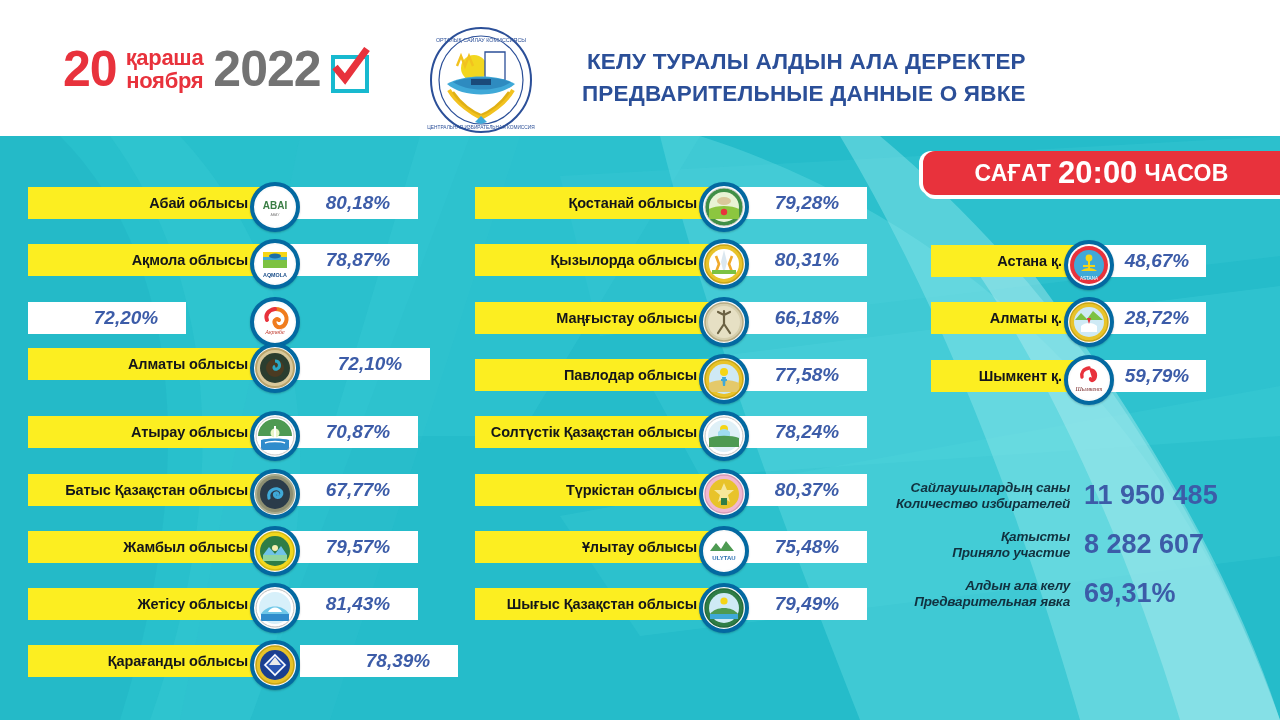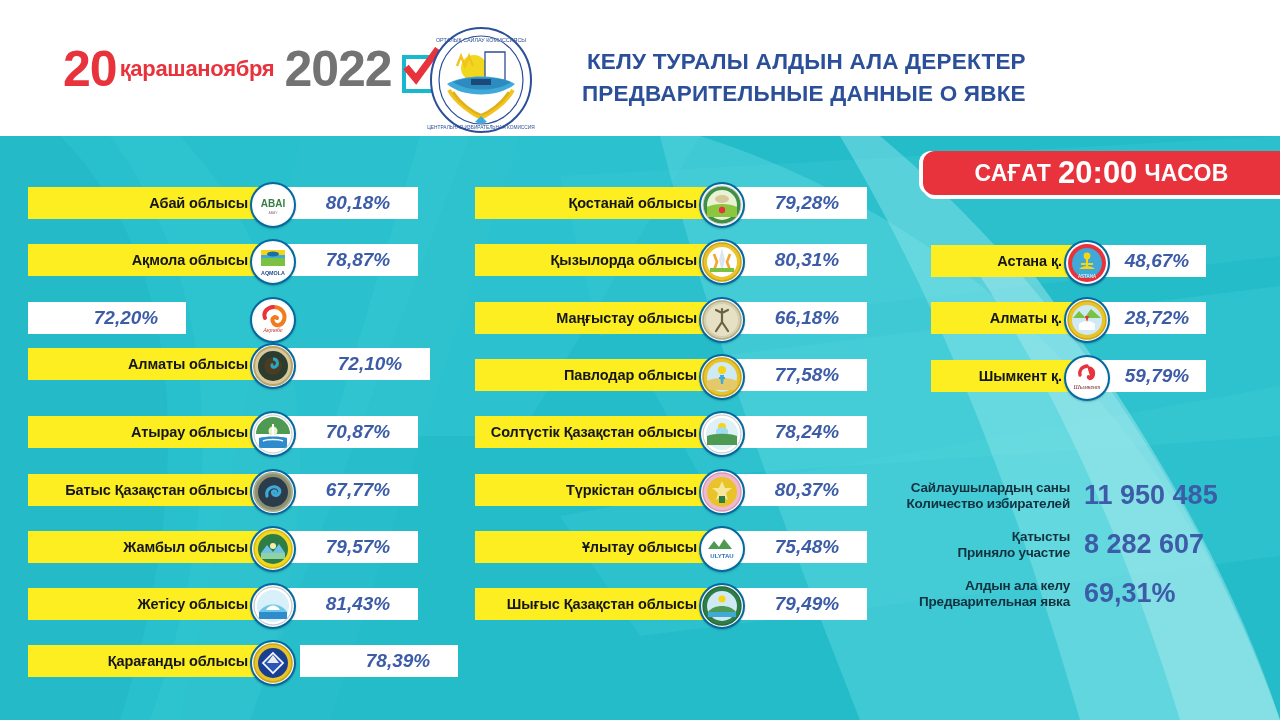--- a/index.html
+++ b/index.html
@@ -8,21 +8,21 @@
     font-family:"Liberation Sans","DejaVu Sans",sans-serif;
     background:#ffffff;
   }
   #stage{position:relative;width:1280px;height:720px;overflow:hidden;background:#22b8c8;}
 
   
   #header{position:absolute;left:0;top:0;width:1280px;height:136px;background:#ffffff;z-index:20;text-align:right;}
 
   #date-block{position:absolute;left:63px;top:38px;display:flex;align-items:center;height:62px;}
   .d-day{font-size:50px;font-weight:bold;color:#e8323c;line-height:1;letter-spacing:-1px;}
-  .d-months{margin-left:3px;display:flex;flex-direction:row;justify-content:center;line-height:1.05;}
+  .d-months{margin-left:9px;display:flex;flex-direction:column;justify-content:center;line-height:1.05;}
   .d-months span{font-size:22px;font-weight:bold;color:#e8323c;letter-spacing:-0.3px;}
   .d-year{margin-left:10px;font-size:50px;font-weight:bold;color:#737373;line-height:1;letter-spacing:-1px;}
   .d-check{margin-left:8px;position:relative;width:40px;height:40px;}
   .d-check .bx{position:absolute;left:2px;top:6px;width:30px;height:30px;border:4px solid #18b9cf;}
   .d-check .tick{position:absolute;left:0px;top:-2px;}
 
   #cec-logo{position:absolute;left:427px;top:26px;width:108px;height:108px;}
 
   #header-titles{position:absolute;left:582px;top:46px;}
   #header-titles div{font-size:22.5px;font-weight:bold;color:#2b4f98;letter-spacing:0.2px;line-height:1.42;white-space:nowrap;}
@@ -47,21 +47,21 @@
     padding-right:12px;box-sizing:border-box;
   }
   .row .name{font-size:14.5px;font-weight:bold;color:#14161a;white-space:nowrap;letter-spacing:-0.1px;}
   .row .white{
     height:32px;background:#ffffff;display:flex;align-items:center;justify-content:center;
     box-sizing:border-box;
   }
   .row .pct{font-size:19px;font-weight:bold;font-style:italic;color:#3c5ca8;letter-spacing:0px;}
   .row .emblem{
     position:absolute;width:42px;height:42px;border-radius:50%;
-    background:#fbfbfb;border:2px solid #0369a1;
+    background:#fbfbfb;border:4px solid #0369a1;
     box-shadow:0 1px 2px rgba(0,0,0,.22);
     display:flex;align-items:center;justify-content:center;overflow:hidden;z-index:12;
   }
   .emblem svg{display:block;}
 
   
   .col1{left:28px;}
   .col1 .yellow{width:232px;}
   .col1 .white{width:158px;padding-left:38px;}
   .col1 .emblem{left:222px;top:-5px;}
@@ -72,21 +72,21 @@
   .col2 .emblem{left:224px;top:-5px;}
 
   .col3{left:931px;}
   .col3 .yellow{width:143px;}
   .col3 .white{width:132px;padding-left:34px;}
   .col3 .emblem{left:133px;top:-5px;}
 
   
   #summary{position:absolute;left:880px;top:480px;width:390px;z-index:10;}
   .sum-row{display:flex;align-items:center;margin-bottom:17px;}
-  .sum-labels{width:190px;text-align:right;padding-right:14px;line-height:1.18;}
+  .sum-labels{width:190px;text-align:right;padding-right:14px;line-height:1.18;font-style:italic;}
   .sum-labels span{display:block;font-size:13.5px;font-weight:bold;color:#11313f;letter-spacing:-0.2px;}
   .sum-value{font-size:27px;font-weight:bold;color:#3c5ca8;white-space:nowrap;letter-spacing:0px;}
 </style>
 </head>
 <body>
 
 <div id="stage">
 
   <div id="bg">
     <svg width="1280" height="584" viewBox="0 0 1280 584">

